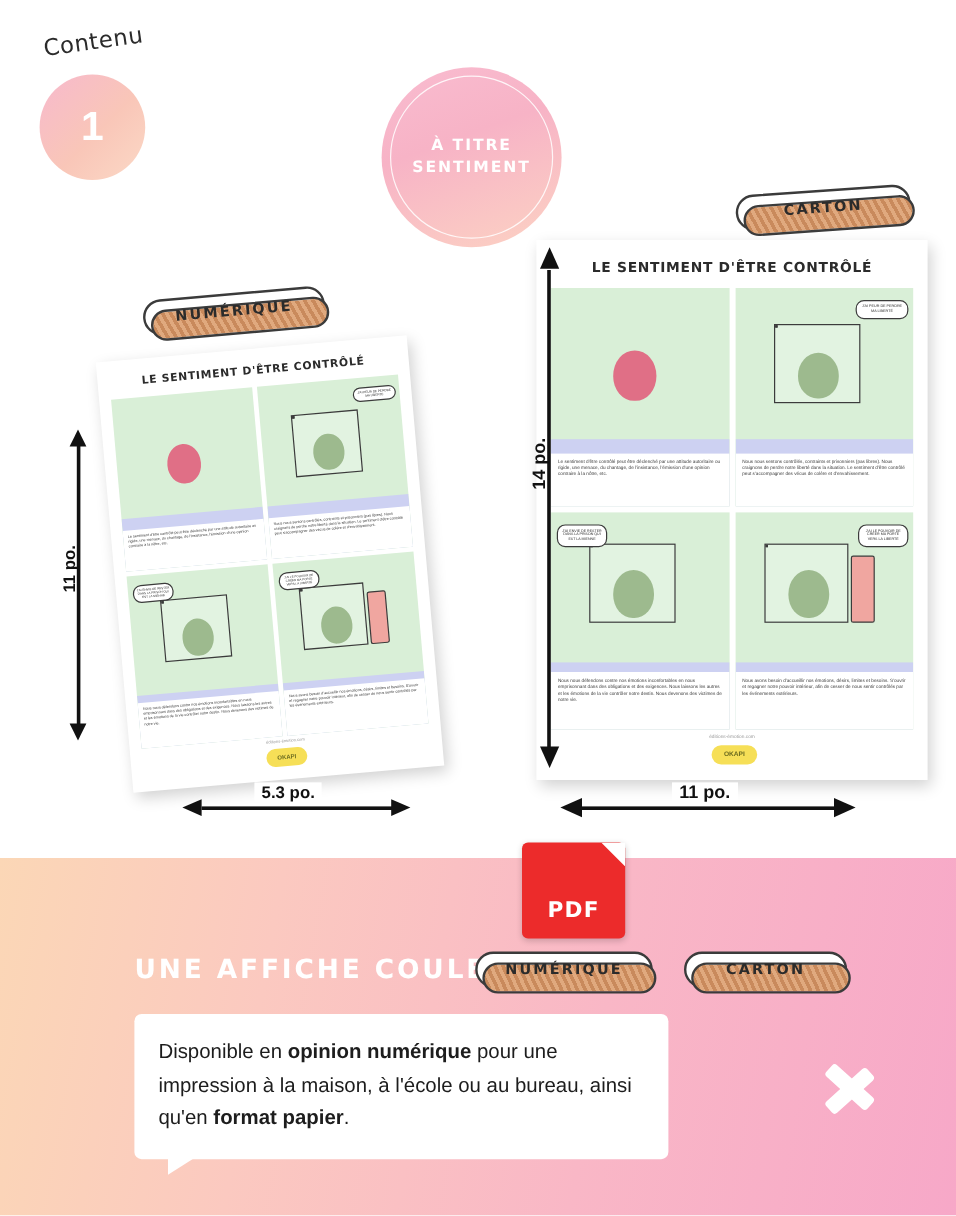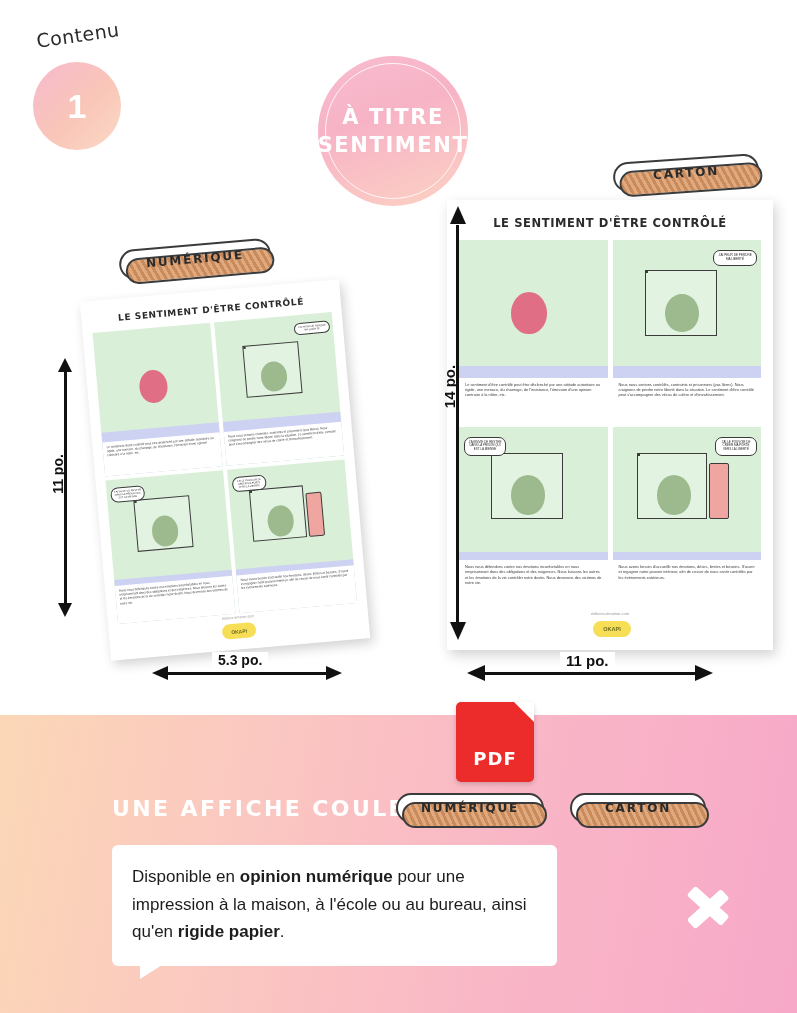--- a/index.html
+++ b/index.html
@@ -40,21 +40,21 @@
     width:150px; height:150px; border-radius:50%;
     background: linear-gradient(160deg,#f9bcd0 0%, #f7b3c6 40%, #fcd2c3 100%);
     display:flex; flex-direction:column; align-items:center; justify-content:center;
     text-align:center;
   }
   .indicatif-circle .ring {
     position:absolute; left:7px; top:7px; right:7px; bottom:7px;
     border:1.5px solid rgba(255,255,255,0.85); border-radius:50%;
   }
   .indicatif-circle .l1, .indicatif-circle .l2 {
-    color:#ffffff; font-size:21px; letter-spacing:1.6px; font-weight:700;
+    color:#ffffff; font-size:13px; letter-spacing:1.6px; font-weight:700;
     font-family:"DejaVu Sans", sans-serif;
     line-height:1.35;
     position:relative;
   }
 
   
   .pill {
     position:absolute;
     background:#ffffff;
     border:2px solid #3b3b3b;
@@ -127,24 +127,23 @@
   .arrow-head {
     position:absolute; width:0; height:0;
   }
 
   
   .bottom-band {
     position:absolute; left:0; top:715px; width:797px; height:298px;
     background: linear-gradient(100deg,#fbd7b6 0%, #fbc9c0 28%, #f9b7c6 62%, #f7a8c8 100%);
   }
   .pdf-icon {
-    position:absolute; left:435px; top:702px; width:78px; height:80px;
+    position:absolute; left:435px; top:702px; width:86px; height:80px;
     background:#ec2b2b; border-radius:5px; z-index:5;
     box-shadow:0 2px 5px rgba(0,0,0,0.18);
-    margin-left:21px;
   }
   .pdf-icon .fold {
     position:absolute; right:0; top:0; width:20px; height:20px;
     background:#fff; clip-path: polygon(100% 0,0 0,100% 100%);
   }
   .pdf-icon .label {
     position:absolute; left:0; right:0; bottom:13px; text-align:center;
     color:#fff; font-weight:700; font-size:18px; letter-spacing:1px;
     font-family:"DejaVu Sans", sans-serif;
   }
@@ -319,16 +318,16 @@
   <span class="shadow"></span>
   <span>NUMÉRIQUE</span>
 </div>
 
 <div class="pill" style="left:570px; top:793px; width:136px; height:30px;">
   <span class="shadow"></span>
   <span>CARTON</span>
 </div>
 
 <div class="speech">
-  <span>Disponible en </span><b>opinion numérique</b><span> pour une impression à la maison, à l'école ou au bureau, ainsi qu'en </span><b>rigide papier</b><span>.</span>
+  <span>Disponible en </span><b>opinion numérique</b><span> pour une impression à la maison, à l'école ou au bureau, ainsi qu'en </span><b>format papier</b><span>.</span>
 </div>
 
 <div class="chevron"></div>
 
 </body></html>

